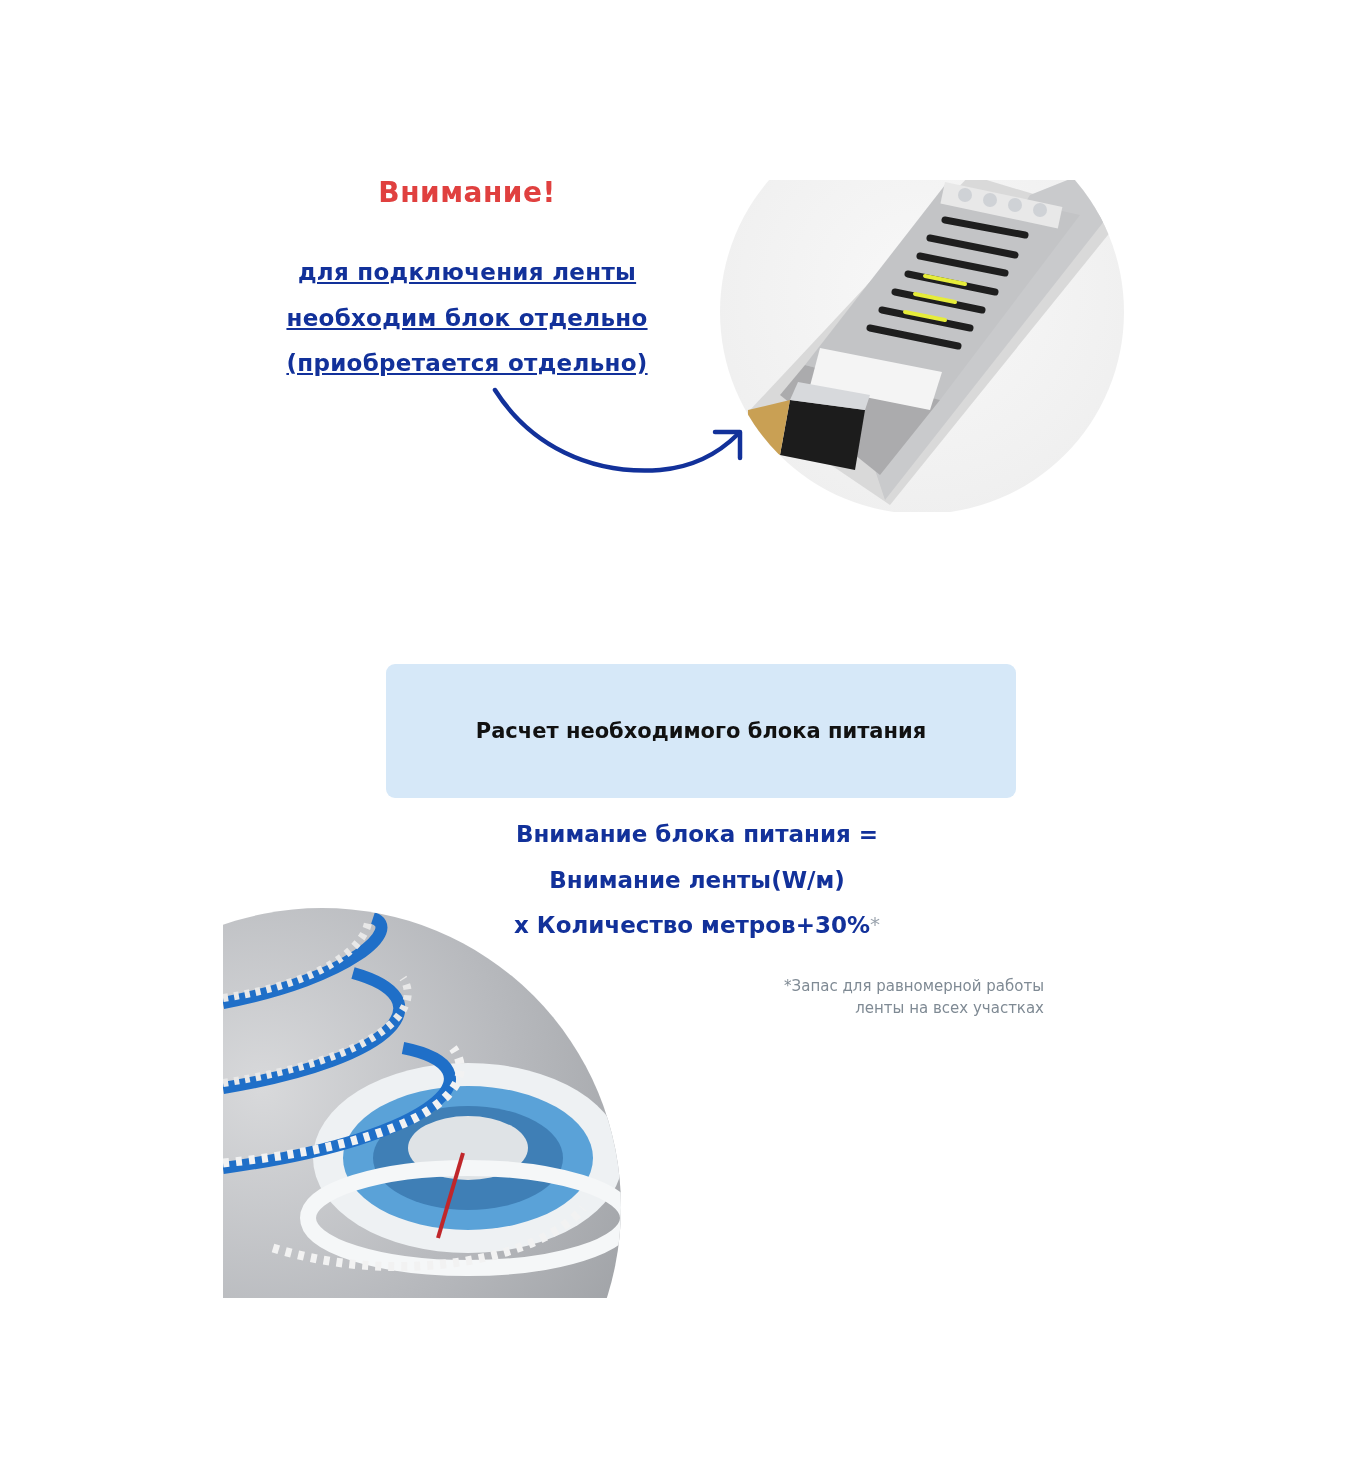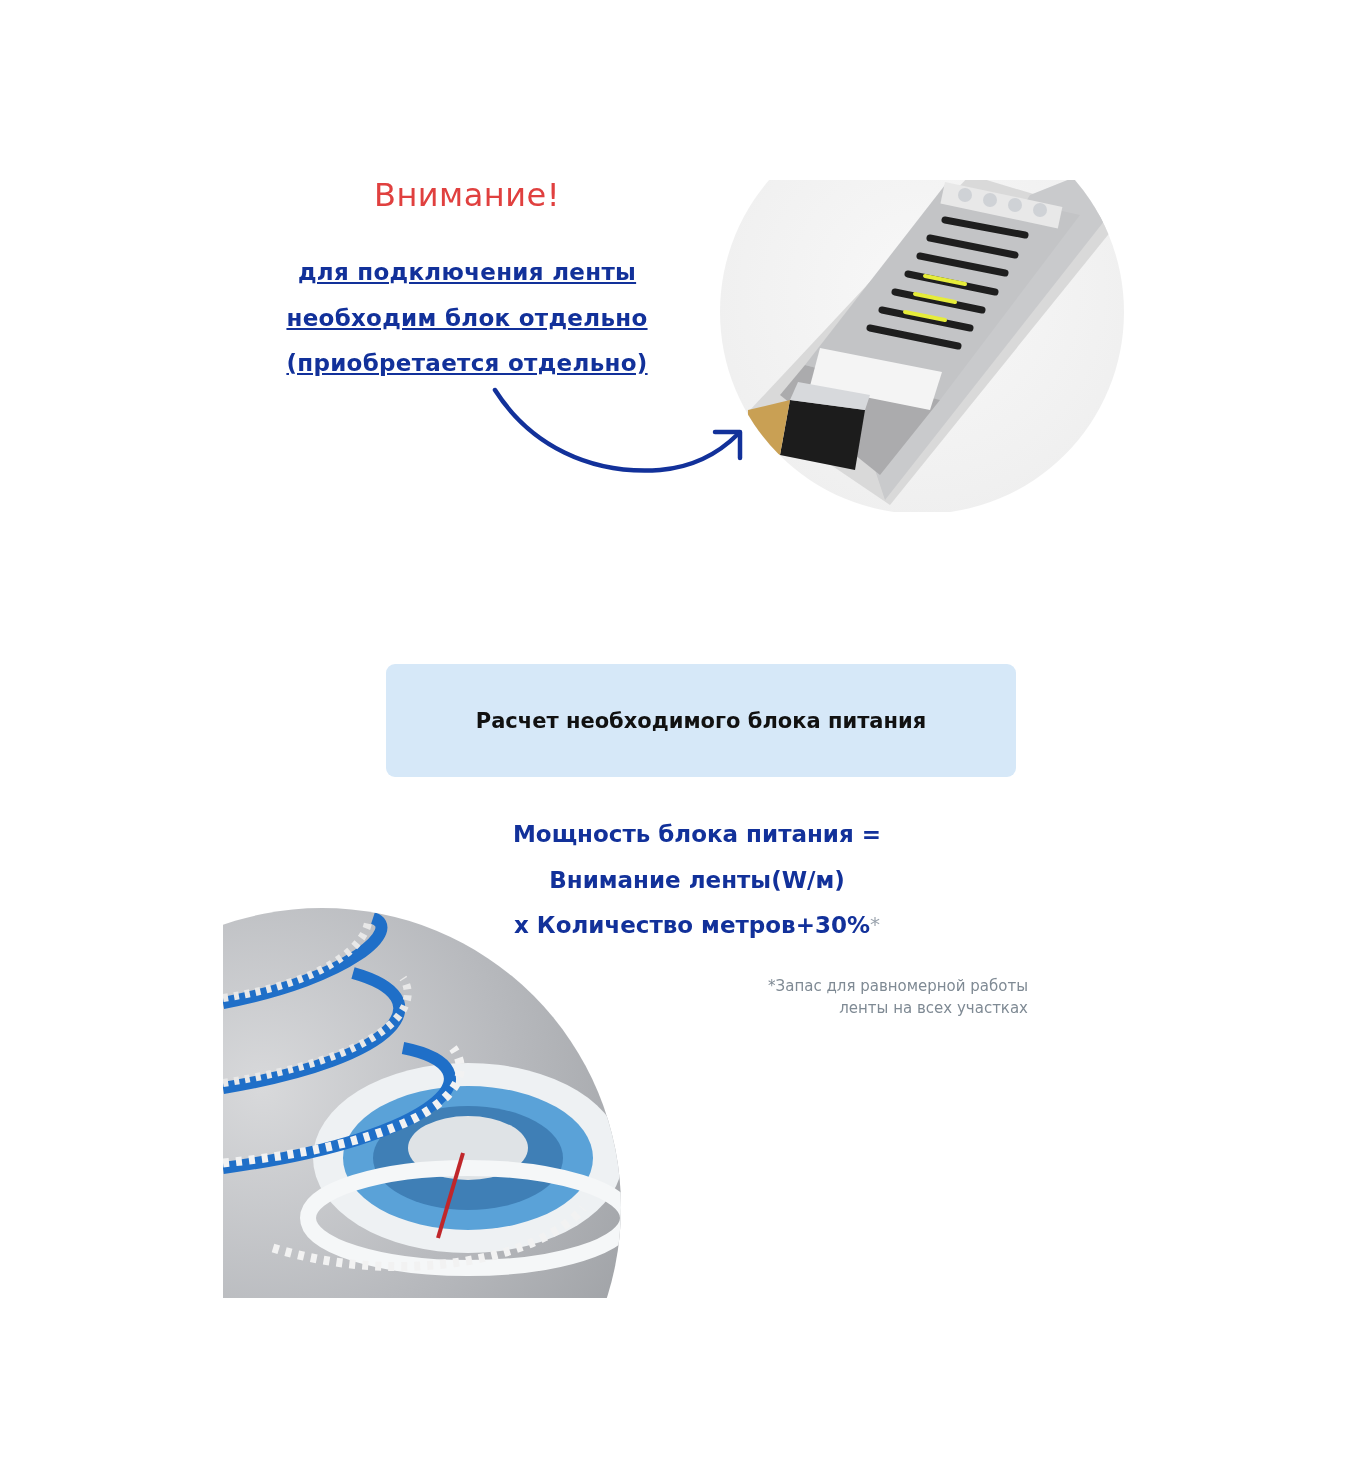--- a/index.html
+++ b/index.html
@@ -1,45 +1,45 @@
 <!DOCTYPE html>
 <html><head>
 <meta charset="utf-8">
 <style>
   html, body { margin: 0; padding: 0; background: #ffffff; }
   body { width: 1346px; height: 1479px; position: relative; overflow: hidden;
          font-family: "DejaVu Sans", "Liberation Sans", sans-serif; }
   .abs { position: absolute; }
   .attention-title {
     left: 267px; width: 400px; top: 176px; text-align: center;
-    font-size: 32px; font-weight: normal; color: #e0403f; letter-spacing: 0.5px;
+    font-size: 28px; font-weight: bold; color: #e0403f; letter-spacing: 0.5px;
   }
   .notice-line {
     left: 217px; width: 500px; text-align: center;
     font-size: 23px; font-weight: bold; color: #12319a; letter-spacing: 0.3px; text-decoration: underline;
   }
   .arrow { left: 470px; top: 370px; width: 300px; height: 120px; }
   .psu-wrap { left: 720px; top: 180px; width: 404px; height: 332px; overflow: hidden; }
   .psu-circle {
     position: absolute; left: 0; top: -70px; width: 404px; height: 404px; border-radius: 50%;
     background: radial-gradient(circle at 50% 45%, #f8f8f8 0%, #f1f1f1 60%, #ececec 100%);
     overflow: hidden;
   }
   .calc-box {
-    left: 386px; top: 664px; width: 630px; height: 113px; border-radius: 9px;
+    left: 386px; top: 664px; width: 630px; height: 134px; border-radius: 9px;
     background: #d6e8f8; display: flex; flex-direction: column; align-items: center; justify-content: center;
   }
   .calc-line { font-size: 21px; font-weight: bold; color: #111111; line-height: 38px; }
   .formula-line {
     left: 447px; width: 500px; text-align: center;
     font-size: 23px; font-weight: bold; color: #12319a;
   }
   .asterisk { color: #9aa3ad; font-weight: normal; font-size: 20px; vertical-align: top; }
   .footnote {
-    left: 628px; width: 400px; text-align: right; font-size: 15px; color: #7f8a94; line-height: 22px;
+    left: 644px; width: 400px; text-align: right; font-size: 15px; color: #7f8a94; line-height: 22px;
   }
   .led-wrap { left: 223px; top: 908px; width: 407px; height: 390px; overflow: hidden; }
   .led-circle {
     position: absolute; left: -200px; top: 0px; width: 598px; height: 598px; border-radius: 50%;
     background: radial-gradient(circle at 40% 30%, #d8d9db 0%, #b7b9bd 45%, #8f9296 100%);
     overflow: hidden;
   }
 </style>
 </head>
 <body>
@@ -92,21 +92,21 @@
       <polygon points="78,272 150,285 145,300 70,290" fill="#d7d9dc"></polygon>
       <polygon points="28,300 70,290 60,345 28,330" fill="#c9a054"></polygon>
     </svg>
   </div>
 </div>
 
 <div class="abs calc-box">
   <div class="calc-line">Расчет необходимого блока питания</div>
 </div>
 
-<div class="abs formula-line" style="top:821px">Мощность блока питания =</div>
+<div class="abs formula-line" style="top:821px">Внимание блока питания =</div>
 <div class="abs formula-line" style="top:867px">Внимание ленты(W/м)</div>
 <div class="abs formula-line" style="top:912px"><span>х Количество метров+30%</span><span class="asterisk">*</span></div>
 
 <div class="abs footnote" style="top:975px">*Запас для равномерной работы</div>
 <div class="abs footnote" style="top:997px">ленты на всех участках</div>
 
 <div class="abs led-wrap">
   <div class="led-circle">
     <svg width="598" height="598" viewBox="0 0 598 598">
 

